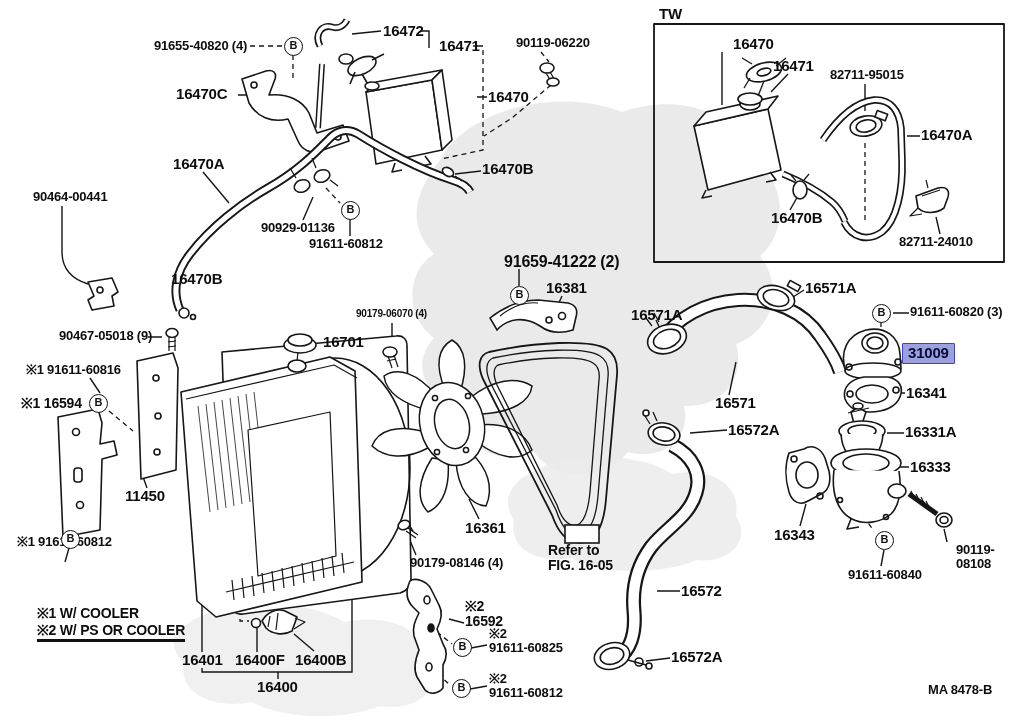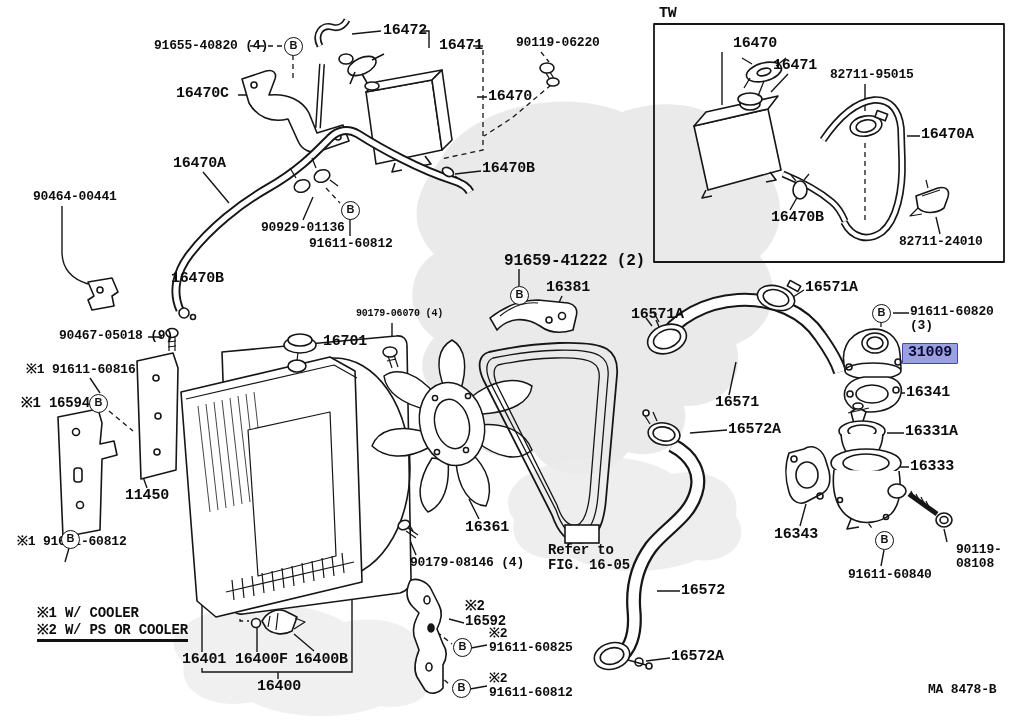--- a/index.html
+++ b/index.html
@@ -1,21 +1,21 @@
 <!DOCTYPE html>
 <html><head>
 <meta charset="utf-8">
 <style>
   html,body{margin:0;padding:0;background:#ffffff;}
   #stage{position:relative;width:1024px;height:720px;background:#ffffff;overflow:hidden;
          font-family:"Liberation Sans",sans-serif;}
   #art{position:absolute;left:0;top:0;}
   #labels{position:absolute;left:0;top:0;width:1024px;height:720px;}
   .lbl{position:absolute;font-weight:700;color:#0d0d0d;white-space:pre-line;
-       line-height:1.1;letter-spacing:-0.2px;font-family:Liberation Mono, monospace;}
+       line-height:1.1;letter-spacing:-0.2px;font-family:Liberation Sans, sans-serif;}
   .lbl.ul{border-bottom:3px solid #111;padding-bottom:1px;}
   .lbl.hl{padding:1px 5px;border-radius:1px;}
   .mk{position:absolute;width:17px;height:17px;border:1.8px solid #111;border-radius:50%;
       background:#fff;font:700 11px/15px "Liberation Sans",sans-serif;text-align:center;color:#111;}
 </style>
 </head>
 <body>
 
 <div id="stage">
 

